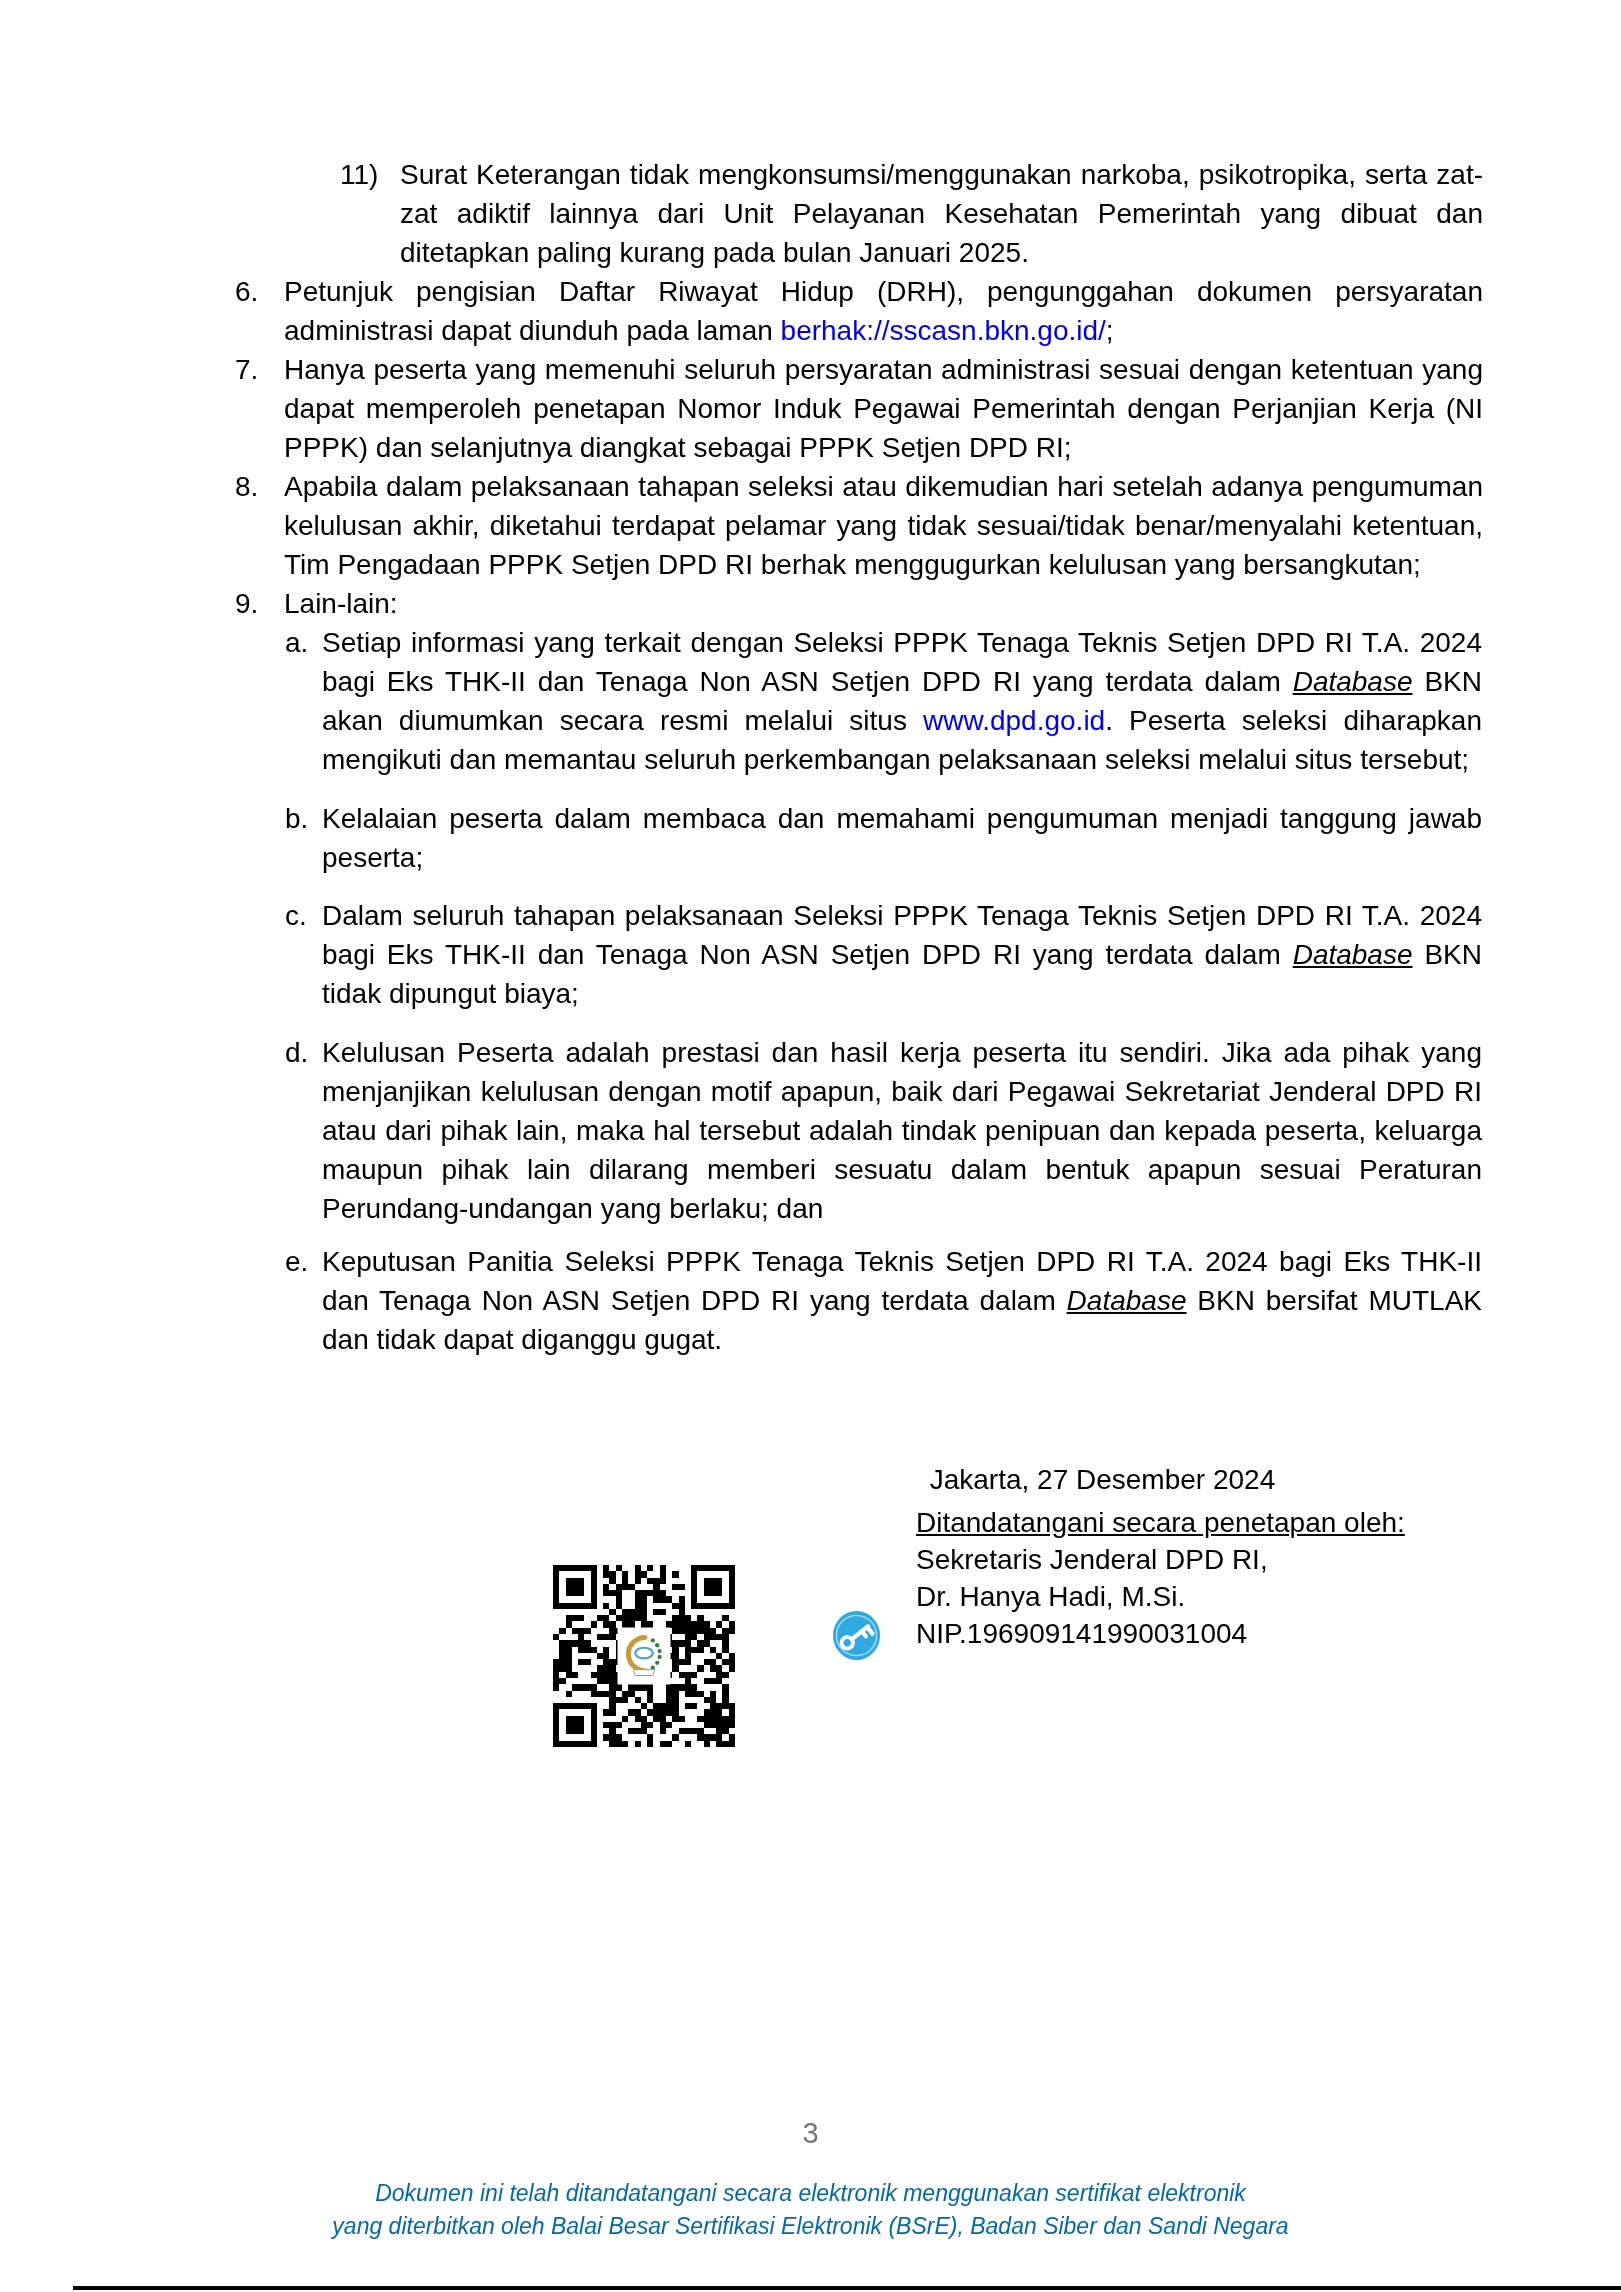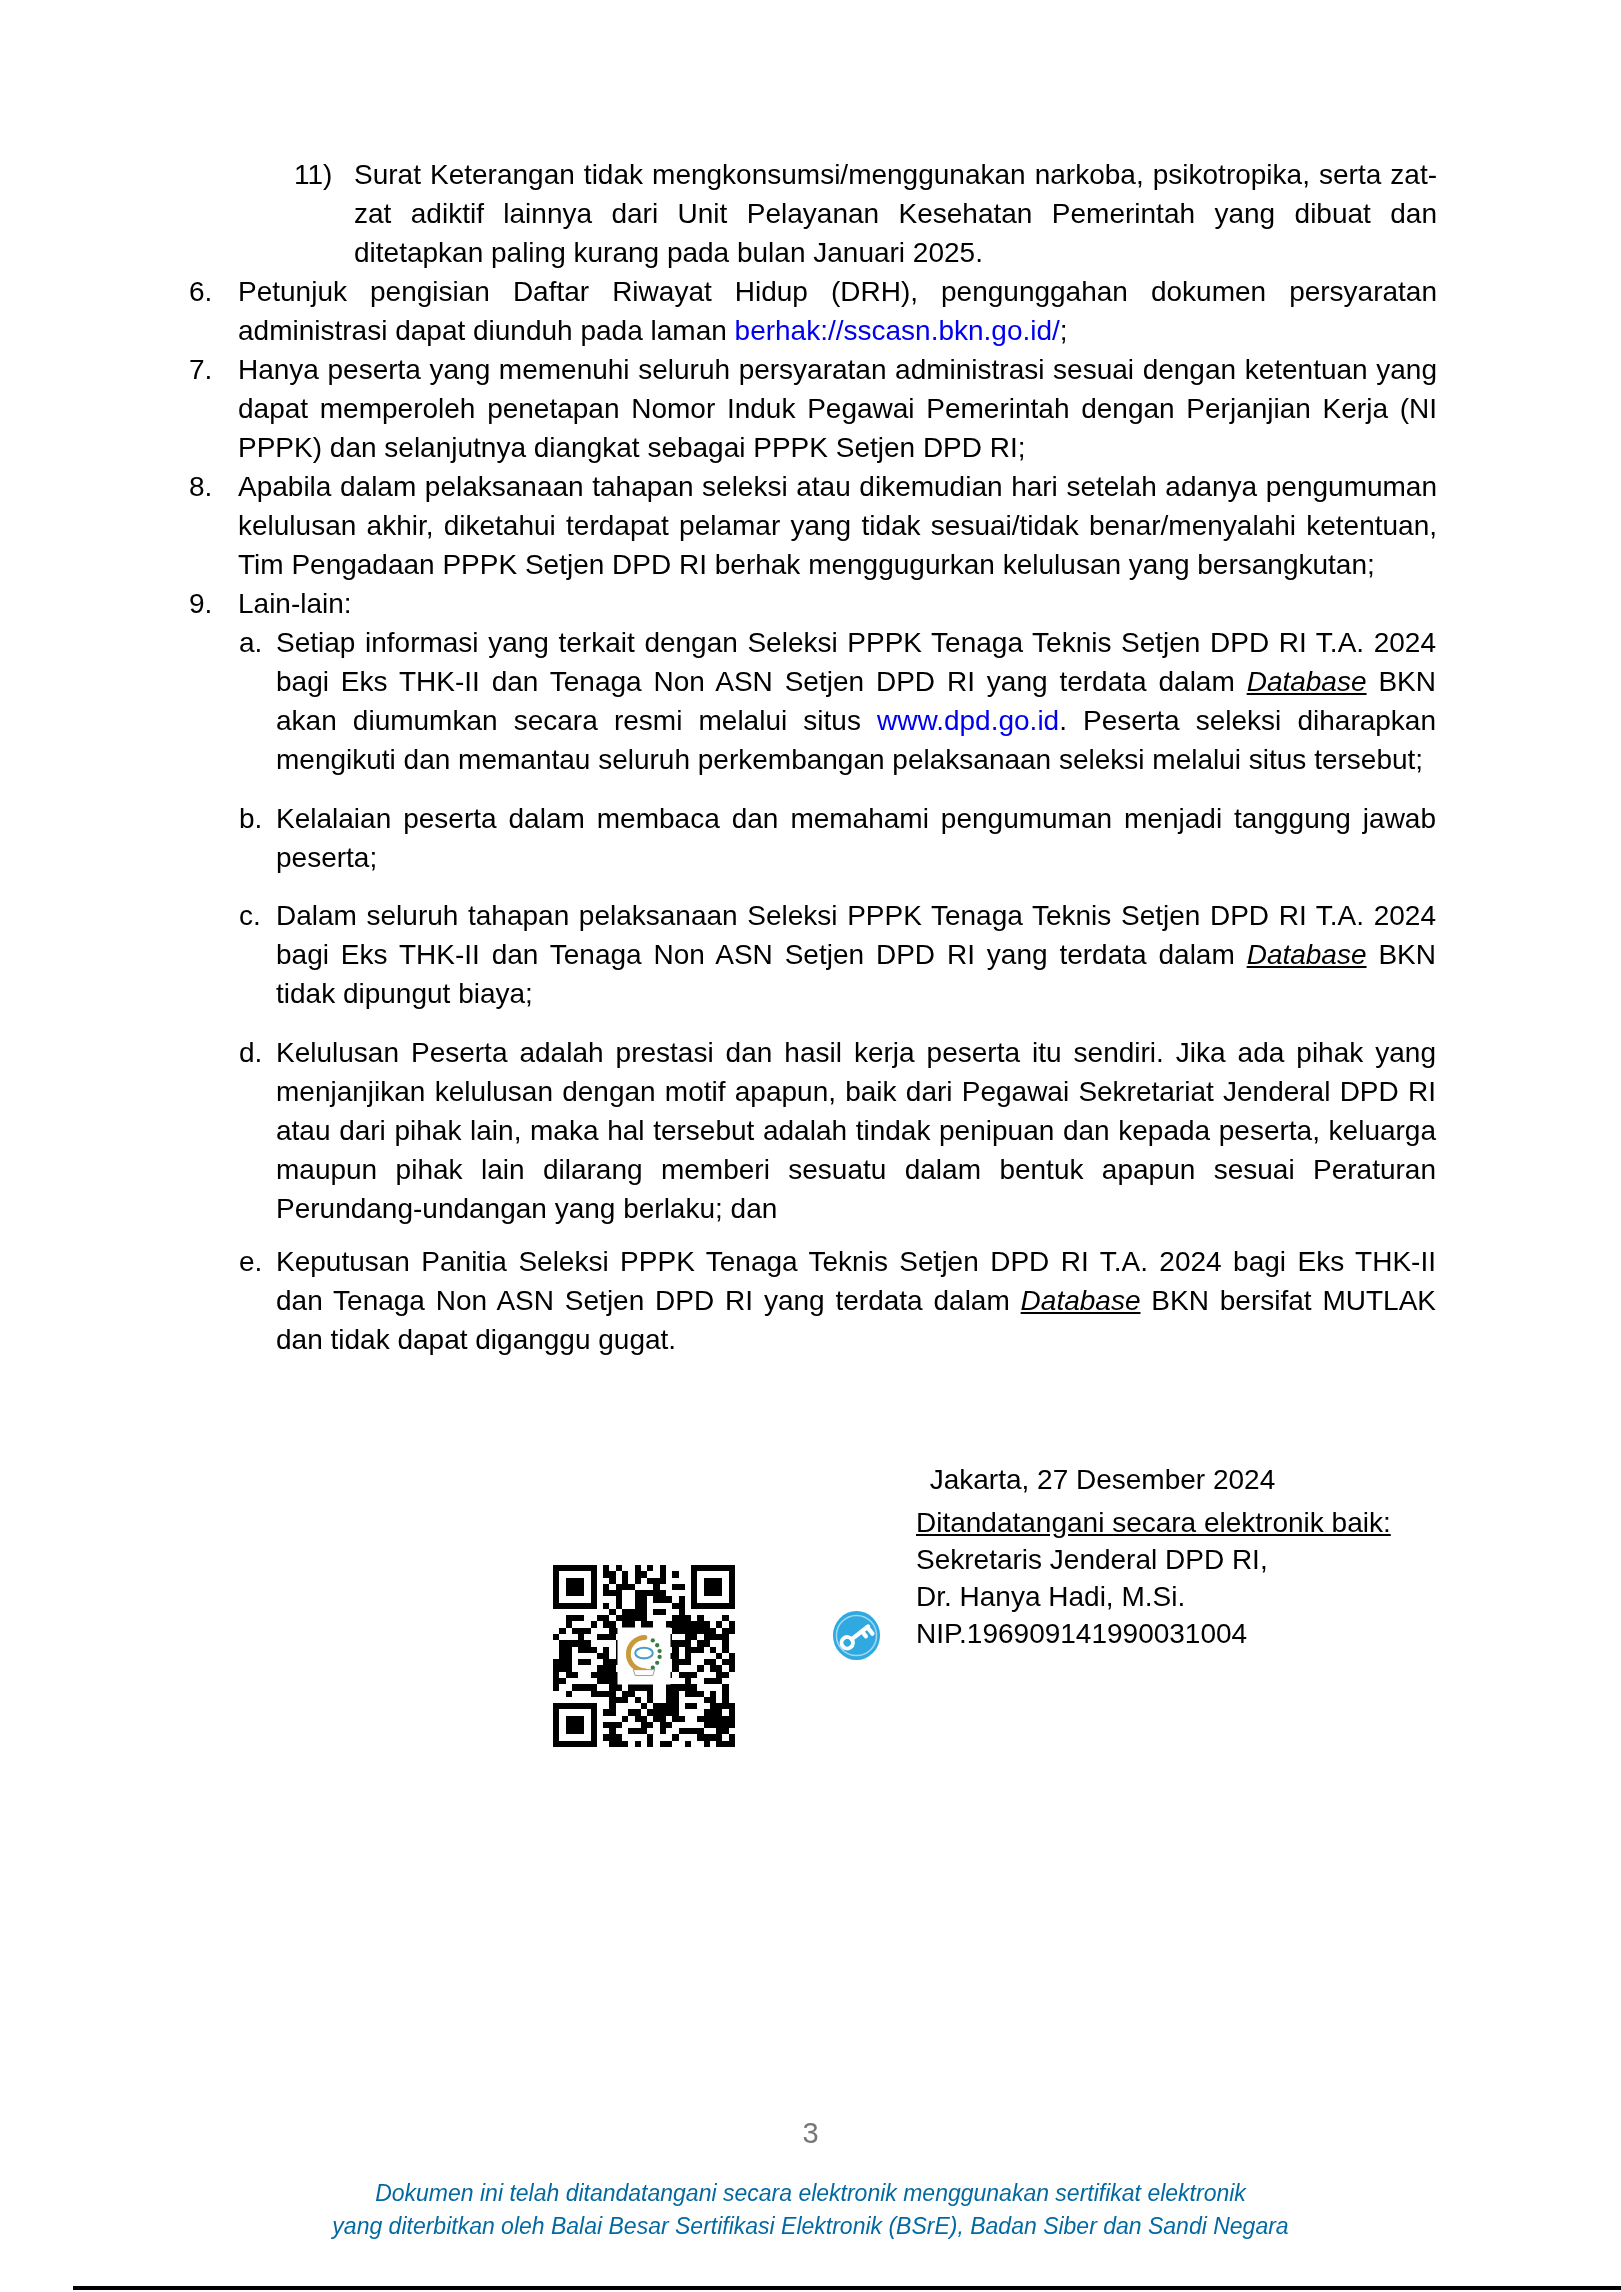--- a/index.html
+++ b/index.html
@@ -2,21 +2,21 @@
 <html><head>
 <meta charset="utf-8">
 <style>
   html,body { margin:0; padding:0; background:#e8e8e8; }
   .page {
     position:relative; width:1621px; height:2293px; margin:0 auto;
     background:#ffffff; overflow:hidden;
     font-family:"Liberation Sans", sans-serif;
     font-size:28px; line-height:39px; color:#000;
   }
-  .content { position:absolute; top:155px; left:0; width:1488px; }
+  .content { position:absolute; top:155px; left:8px; width:1488px;padding-left:38px; }
   .li { position:relative; text-align:justify; }
   .li > .marker { position:absolute; top:0; }
   .item11 { margin-left:354px; width:1083px; }
   .item11 > .marker { left:-60px; }
   .num { margin-left:238px; width:1199px; }
   .num  > .marker { left:-49px; }
   .sub { margin-left:276px; width:1160px; }
   .sub  > .marker { left:-37px; }
   .gap20 { margin-top:19.6px; }
   .gap15 { margin-top:14.7px; }
@@ -553,21 +553,21 @@
         <circle cx="13" cy="26" r="5.8" stroke-width="4"></circle>
         <path d="M19 26 H40" stroke-width="4.4"></path>
         <path d="M32 26 v6.5" stroke-width="4.4"></path>
         <path d="M39 26 v8.5" stroke-width="4.4"></path>
       </g>
     </svg>
   </div>
 
   <div class="sig-text">
     <div class="sig-date">Jakarta, 27 Desember 2024</div>
-    <div class="sig-underline">Ditandatangani secara elektronik baik:</div>
+    <div class="sig-underline">Ditandatangani secara penetapan oleh:</div>
     <div>Sekretaris Jenderal DPD RI,</div>
     <div>Dr. Hanya Hadi, M.Si.</div>
     <div>NIP.196909141990031004</div>
   </div>
 
   <div class="page-num">3</div>
 
   <div class="foot">
     <div>Dokumen ini telah ditandatangani secara elektronik menggunakan sertifikat elektronik</div>
     <div>yang diterbitkan oleh Balai Besar Sertifikasi Elektronik (BSrE), Badan Siber dan Sandi Negara</div>

